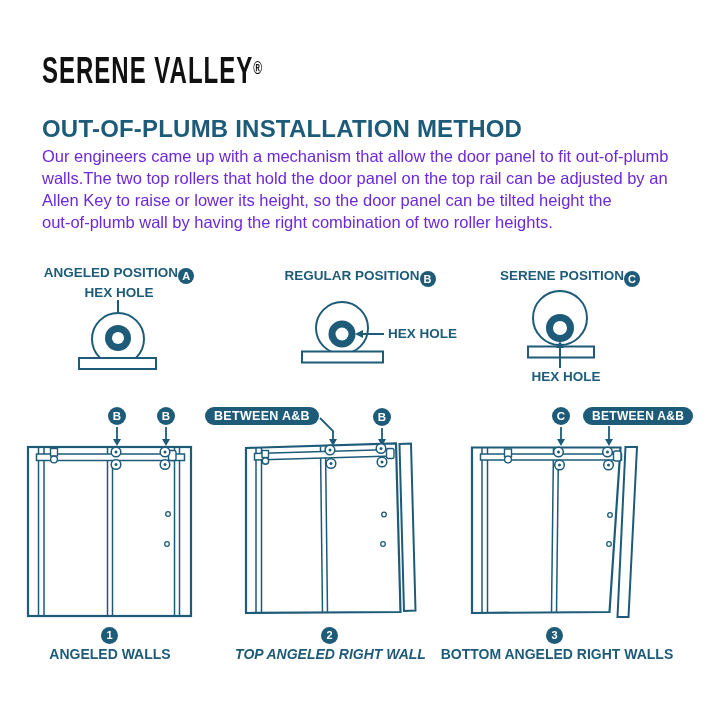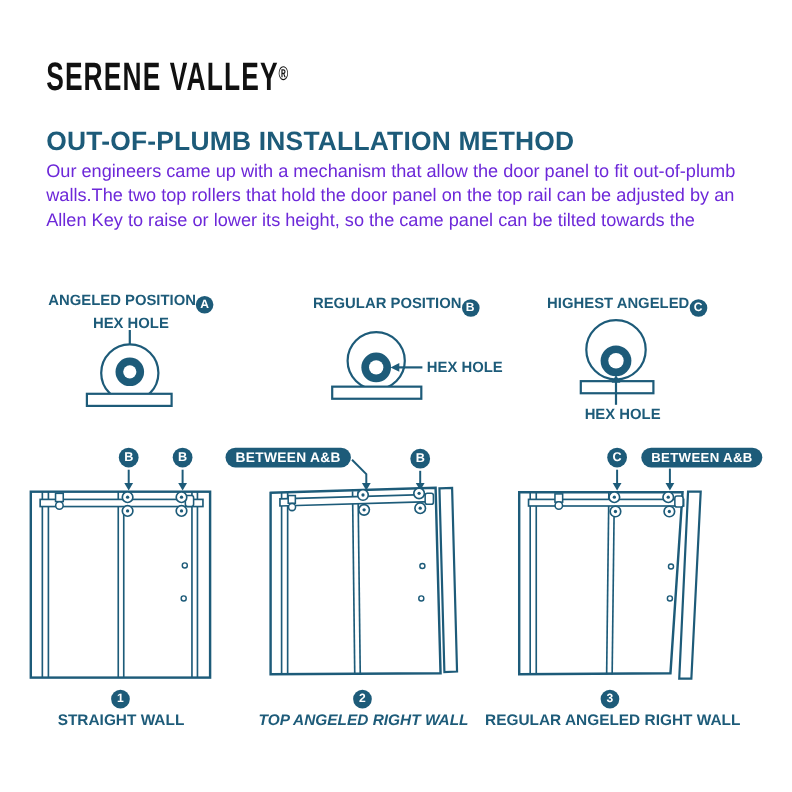--- a/index.html
+++ b/index.html
@@ -153,47 +153,48 @@
       <polygon class="fw" points="625.5,447 637,447 628.5,617 617.5,617" stroke-width="2"></polygon>
     </g>
   </svg>
 
   <div class="abs" id="logo"><span>SERENE VALLEY</span><sup>®</sup></div>
 
   <div class="abs" id="heading">OUT-OF-PLUMB INSTALLATION METHOD</div>
 
   <div class="abs intro-line" style="top:147px">Our engineers came up with a mechanism that allow the door panel to fit out-of-plumb</div>
   <div class="abs intro-line" style="top:169px">walls.The two top rollers that hold the door panel on the top rail can be adjusted by an</div>
-  <div class="abs intro-line" style="top:191px">Allen Key to raise or lower its height, so the came panel can be tilted towards the</div>
+  <div class="abs intro-line" style="top:191px">Allen Key to raise or lower its height, so the door panel can be tilted height the</div>
+  <div class="abs intro-line" style="top:213px">out-of-plumb wall by having the right combination of two roller heights.</div>
 
   <div class="abs pos-title" style="left:38px;top:264px;width:162px;">
     <span>ANGELED POSITION</span><span class="badge">A</span><br>
     <span>HEX HOLE</span>
   </div>
   <div class="abs pos-title" style="left:267px;top:267px;width:186px;">
     <span>REGULAR POSITION</span><span class="badge">B</span>
   </div>
   <div class="abs pos-title" style="left:478px;top:267px;width:184px;">
-    <span>HIGHEST ANGELED</span><span class="badge">C</span>
+    <span>SERENE POSITION</span><span class="badge">C</span>
   </div>
 
   <div class="abs hexlabel" style="left:388px;top:326px;">HEX HOLE</div>
   <div class="abs hexlabel" style="left:506px;top:369px;width:120px;text-align:center;">HEX HOLE</div>
 
   <div class="circle-badge" style="left:108px;top:407px;">B</div>
   <div class="circle-badge" style="left:157px;top:407px;">B</div>
 
   <div class="pill" style="left:205px;top:407px;">BETWEEN A&amp;B</div>
   <div class="circle-badge" style="left:373px;top:408px;">B</div>
 
   <div class="circle-badge" style="left:552px;top:407px;">C</div>
   <div class="pill" style="left:583px;top:407px;font-size:12px;">BETWEEN A&amp;B</div>
 
   <div class="num-badge" style="left:101px;top:627px;">1</div>
-  <div class="caption" style="left:30px;top:646px;width:160px;">STRAIGHT WALL</div>
+  <div class="caption" style="left:30px;top:646px;width:160px;">ANGELED WALLS</div>
 
   <div class="num-badge" style="left:321px;top:627px;">2</div>
   <div class="caption" style="left:228px;top:646px;width:205px;font-style:italic;">TOP ANGELED RIGHT WALL</div>
 
   <div class="num-badge" style="left:546px;top:627px;">3</div>
-  <div class="caption" style="left:437px;top:646px;width:240px;">REGULAR ANGELED RIGHT WALL</div>
+  <div class="caption" style="left:437px;top:646px;width:240px;">BOTTOM ANGELED RIGHT WALLS</div>
 
 </div>
 
 </body></html>

